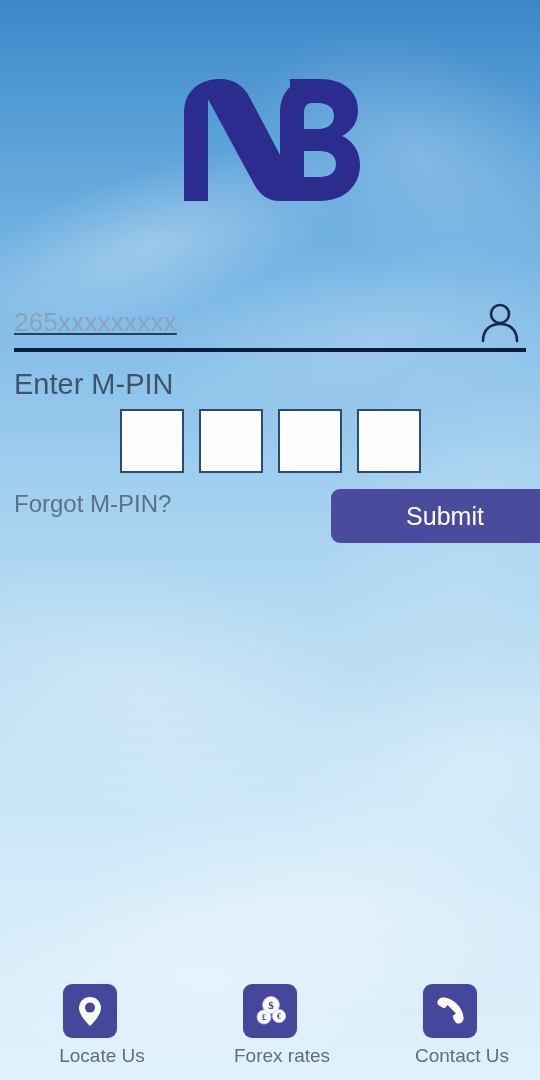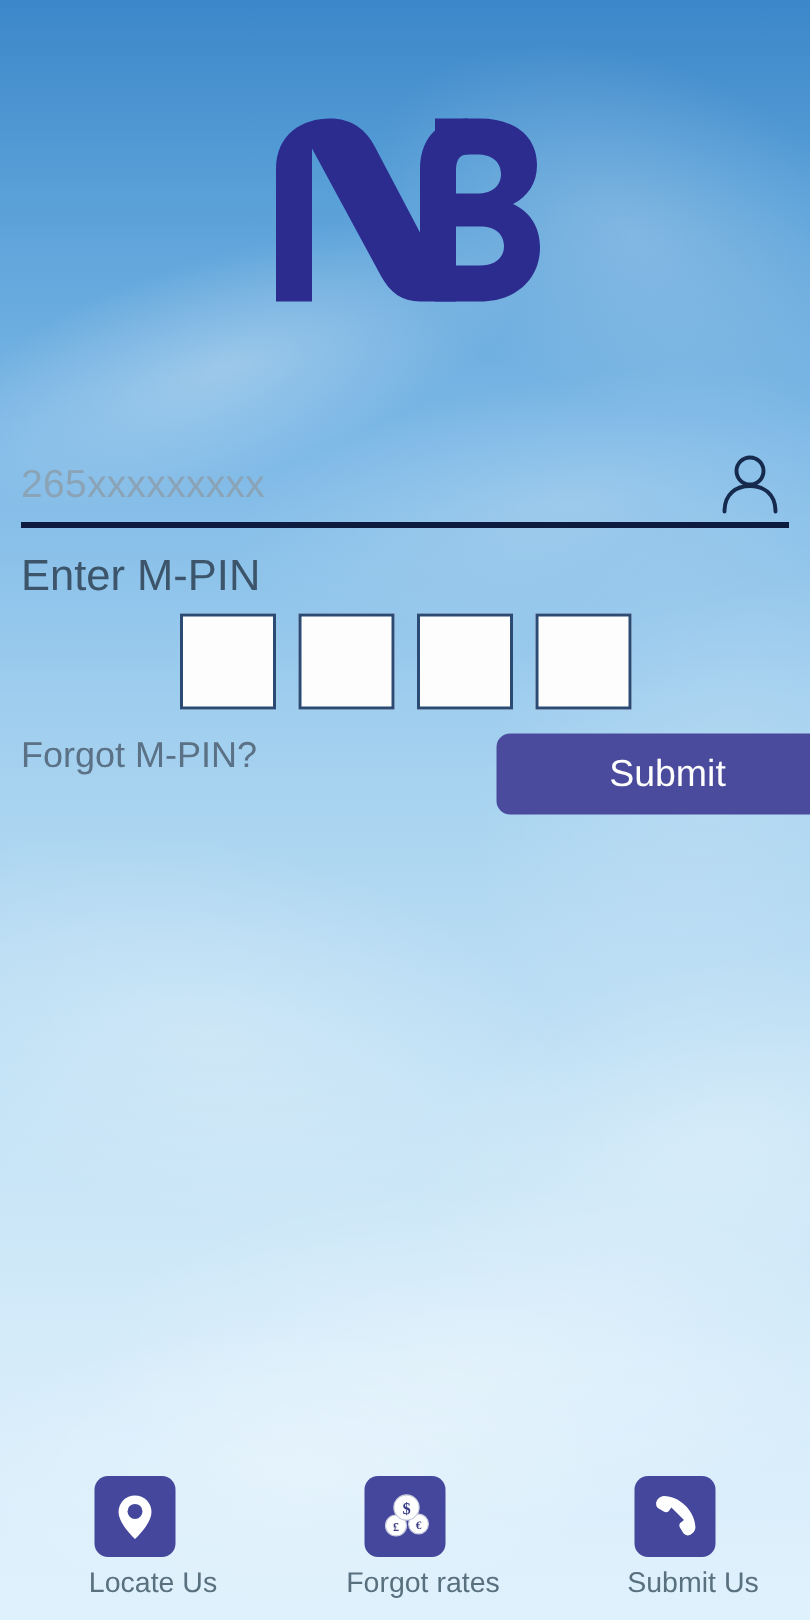--- a/index.html
+++ b/index.html
@@ -57,20 +57,21 @@
     width:512px; height:56px;
     display:flex; align-items:center; justify-content:space-between;
     border-bottom:4px solid #0d1b3e;
   }
   #phone-input {
     flex:1; height:46px;
     border:none; outline:none; background:transparent;
     font-family:"Liberation Sans", sans-serif;
     font-size:26px; color:#26415e;
     letter-spacing:.2px;
+    text-decoration:underline;
   }
   #phone-input::placeholder { color:#8ba3b6; opacity:1; }
   #user-icon { width:44px; height:44px; flex:none; margin-right:4px; }
 
   
   #mpin-label {
     position:absolute; left:14px; top:368px;
     font-size:29px; color:#3d556b;
   }
   #pin-boxes {
@@ -195,30 +196,30 @@
       <div class="nav-tile">
         <svg width="36" height="34" viewBox="0 0 36 34" aria-hidden="true">
           <circle cx="12" cy="23" r="7" fill="#ffffff" stroke="#c9ccdd" stroke-width=".8"></circle>
           <text x="12" y="26.4" font-family="Liberation Serif, serif" font-size="8" font-weight="bold" fill="#3a3d86" text-anchor="middle">£</text>
           <circle cx="27" cy="22" r="6.6" fill="#ffffff" stroke="#c9ccdd" stroke-width=".8"></circle>
           <text x="27" y="25.2" font-family="Liberation Serif, serif" font-size="7.6" font-weight="bold" fill="#3a3d86" text-anchor="middle">€</text>
           <circle cx="19" cy="11" r="8.4" fill="#ffffff" stroke="#c9ccdd" stroke-width=".8"></circle>
           <text x="19" y="15.2" font-family="Liberation Serif, serif" font-size="11" font-weight="bold" fill="#3a3d86" text-anchor="middle">$</text>
         </svg>
       </div>
-      <div class="nav-label">Forgot rates</div>
+      <div class="nav-label">Forex rates</div>
     </div>
 
     <div class="nav-item">
       <div class="nav-tile">
         <svg width="34" height="34" viewBox="0 0 34 34" aria-hidden="true">
           <path d="M9.6 3.4 C7 3.4 4.4 6 4.4 8.6 C4.4 9.9 5.1 11 6.1 11.6
                    L9.8 13.8 C10.9 14.4 12.3 14.1 13 13.1 L14.6 11
                    L23 19.4 L20.9 21 C19.9 21.7 19.6 23.1 20.2 24.2
                    L22.4 27.9 C23 28.9 24.1 29.6 25.4 29.6
                    C28 29.6 30.6 27 30.6 24.4 C30.6 13.8 20.2 3.4 9.6 3.4 Z" fill="#ffffff"></path>
         </svg>
       </div>
-      <div class="nav-label">Submit Us</div>
+      <div class="nav-label">Contact Us</div>
     </div>
 
   </div>
 </div>
 
 </body></html>

